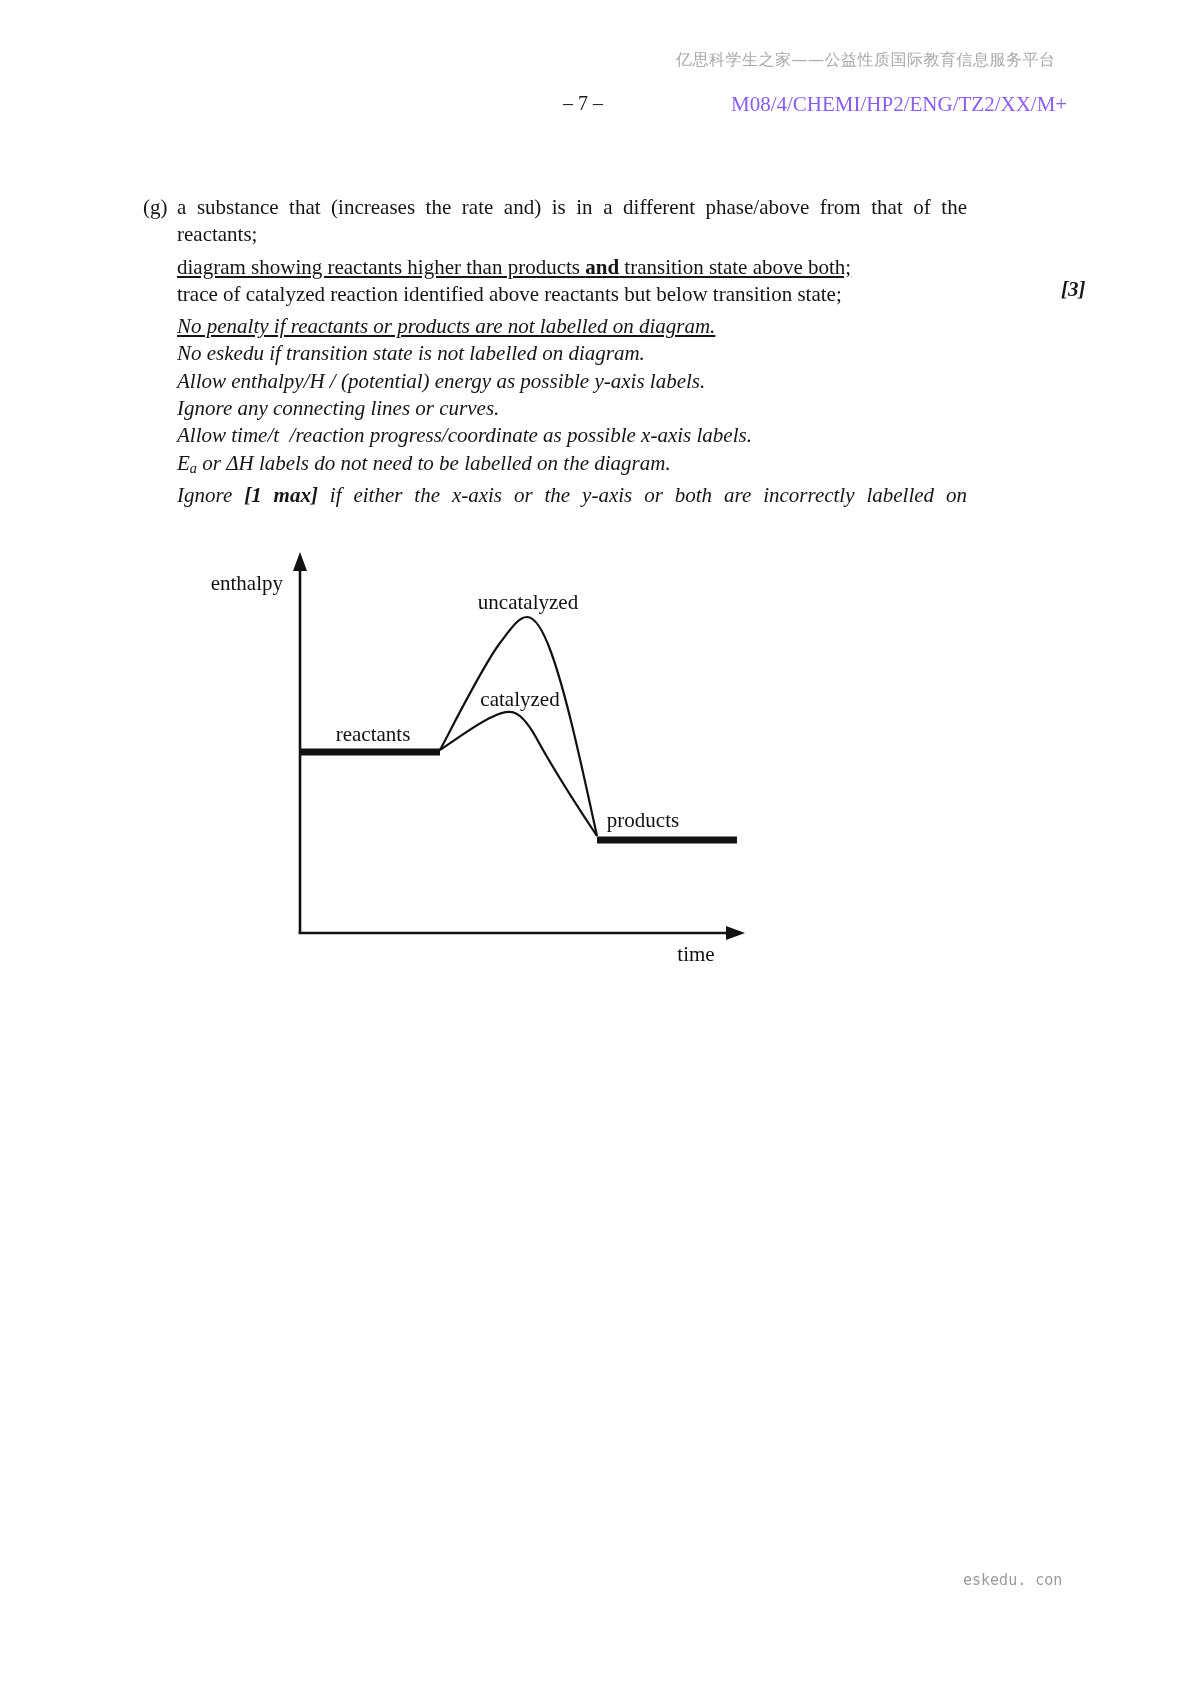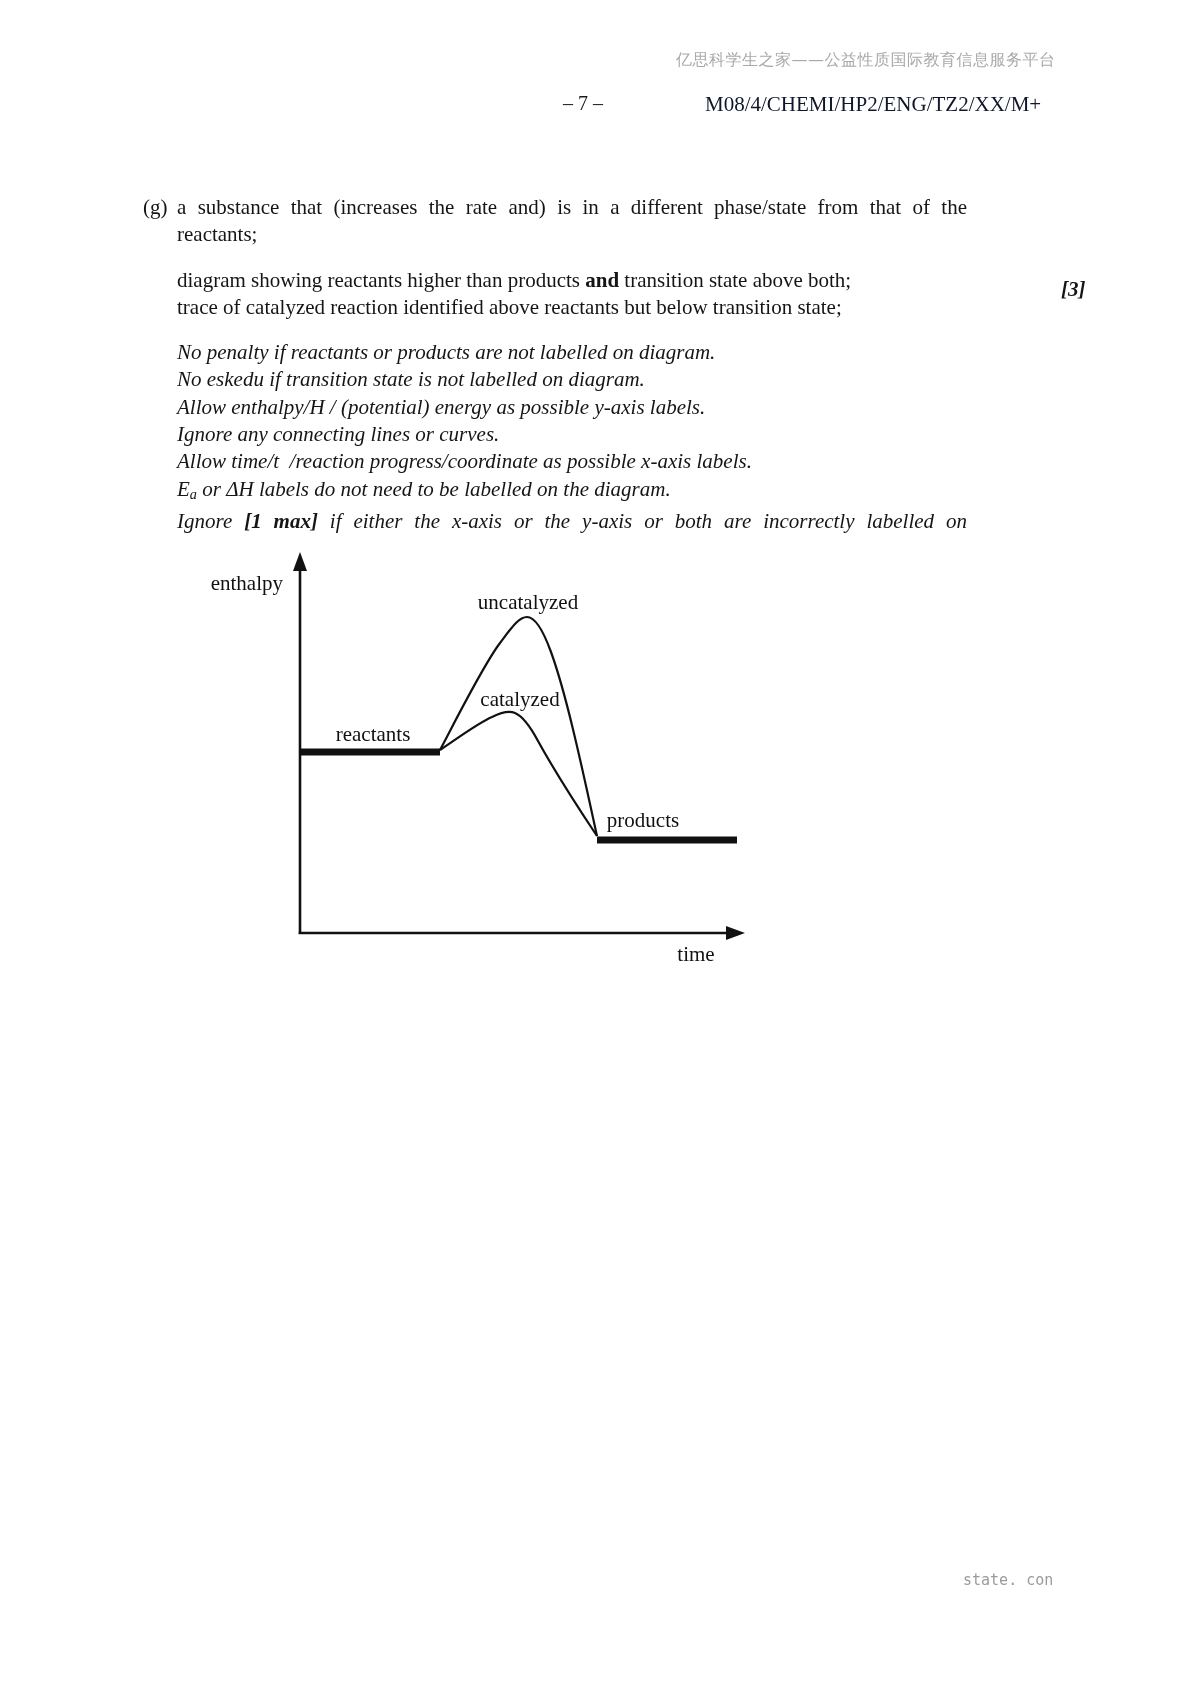--- a/index.html
+++ b/index.html
@@ -1,47 +1,47 @@
 <!DOCTYPE html>
 <html><head>
 <meta charset="utf-8">
 <style>
   html,body{margin:0;padding:0;background:#fff;}
   .page{position:relative;width:1190px;height:1684px;background:#ffffff;overflow:hidden;
         font-family:"Liberation Serif", serif;color:#151515;}
   .cn-watermark{position:absolute;left:676px;top:50px;width:400px;font-family:"DejaVu Sans",sans-serif;
         font-size:16px;letter-spacing:0.5px;color:#a9a9a9;}
   .page-num{position:absolute;left:563px;top:92px;font-size:20px;color:#1a1a1a;}
-  .paper-code{position:absolute;left:705px;top:92px;font-size:21px;color:#0f172a;}
+  .paper-code{position:absolute;left:731px;top:92px;font-size:21px;color:#8b5cf6;}
   .q-label{position:absolute;left:143px;top:194px;font-size:21px;line-height:27.3px;}
   .q-lines{position:absolute;left:177px;top:194px;width:790px;font-size:21px;line-height:27.3px;}
   .qline{white-space:pre-wrap;}
   .qline.justify{text-align:justify;text-align-last:justify;}
-  .qline.gap{margin-top:18px;}
+  .qline.gap{margin-top:5px;text-decoration:underline;}
   .qline .b{font-weight:bold;}
   .qline .i{font-style:italic;}
   .qline .sub{font-size:0.68em;vertical-align:-0.18em;}
   .marks{position:absolute;left:1061px;top:277px;font-size:21px;font-weight:bold;font-style:italic;}
   .diagram-svg{position:absolute;left:180px;top:510px;}
   .diagram-svg text{font-family:"Liberation Serif",serif;font-size:21px;fill:#111;}
   .footer-mark{position:absolute;left:963px;top:1571px;font-family:"DejaVu Sans Mono",monospace;
         font-size:15px;color:#9b9b9b;}
 </style>
 </head>
 <body>
 
 <div class="page">
 
   <div class="cn-watermark">亿思科学生之家——公益性质国际教育信息服务平台</div>
   <div class="page-num">– 7 –</div>
   <div class="paper-code">M08/4/CHEMI/HP2/ENG/TZ2/XX/M+</div>
 
   <div class="q-label">(g)</div>
   <div class="q-lines" id="question-lines">
-      <div class="qline justify"><span>a substance that (increases the rate and) is in a different phase/state from that of the</span></div>
+      <div class="qline justify"><span>a substance that (increases the rate and) is in a different phase/above from that of the</span></div>
       <div class="qline"><span>reactants;</span></div>
       <div class="qline gap"><span>diagram showing reactants higher than products </span><span class="b">and</span><span> transition state above both;</span></div>
       <div class="qline"><span>trace of catalyzed reaction identified above reactants but below transition state;</span></div>
       <div class="qline gap"><span class="i">No penalty if reactants or products are not labelled on diagram.</span></div>
       <div class="qline"><span class="i">No eskedu if transition state is not labelled on diagram.</span></div>
       <div class="qline"><span class="i">Allow enthalpy/H / (potential) energy as possible y-axis labels.</span></div>
       <div class="qline"><span class="i">Ignore any connecting lines or curves.</span></div>
       <div class="qline"><span class="i">Allow time/t&nbsp; /reaction progress/coordinate as possible x-axis labels.</span></div>
       <div class="qline"><span class="i">E</span><span class="i sub">a</span><span class="i"> or ΔH labels do not need to be labelled on the diagram.</span></div>
       <div class="qline justify"><span class="i">Ignore </span><span class="b i">[1 max]</span><span class="i"> if either the x-axis or the y-axis or both are incorrectly labelled on</span></div>
@@ -62,14 +62,14 @@
     <path d="M 440 750 C 458 738 478 723 492 717 C 500 713 508 710 515 713 C 522 716 530 726 538 741 C 554 770 577 806 597 836" fill="none" stroke="#111" stroke-width="2.2"></path>
 
     <text x="283" y="590" text-anchor="end">enthalpy</text>
     <text x="528" y="609" text-anchor="middle">uncatalyzed</text>
     <text x="520" y="706" text-anchor="middle">catalyzed</text>
     <text x="373" y="741" text-anchor="middle">reactants</text>
     <text x="643" y="827" text-anchor="middle">products</text>
     <text x="696" y="961" text-anchor="middle">time</text>
   </svg>
 
-  <div class="footer-mark">state. con</div>
+  <div class="footer-mark">eskedu. con</div>
 </div>
 
 </body></html>

